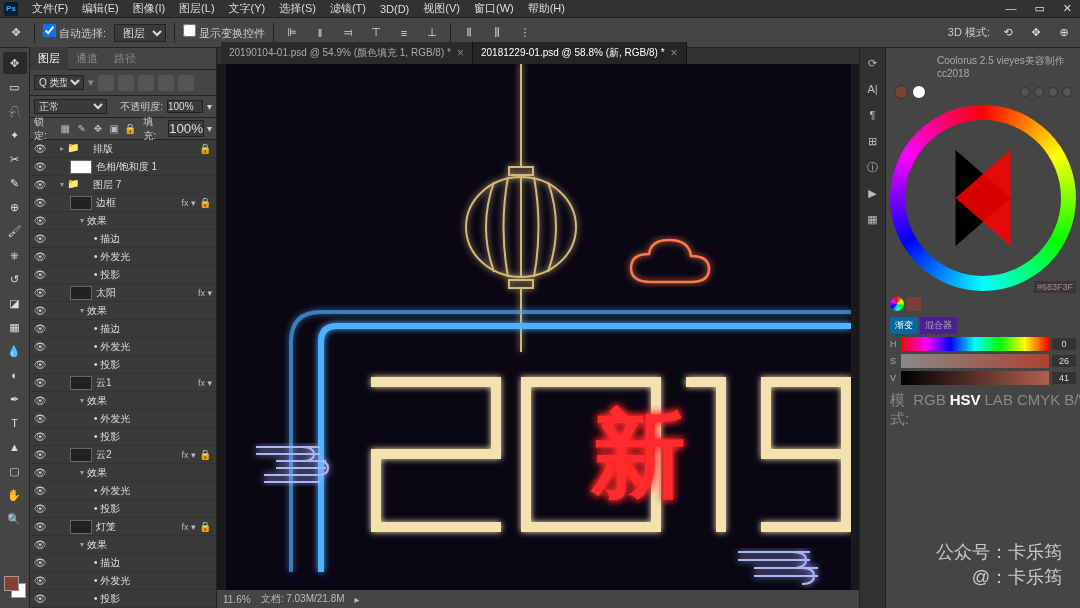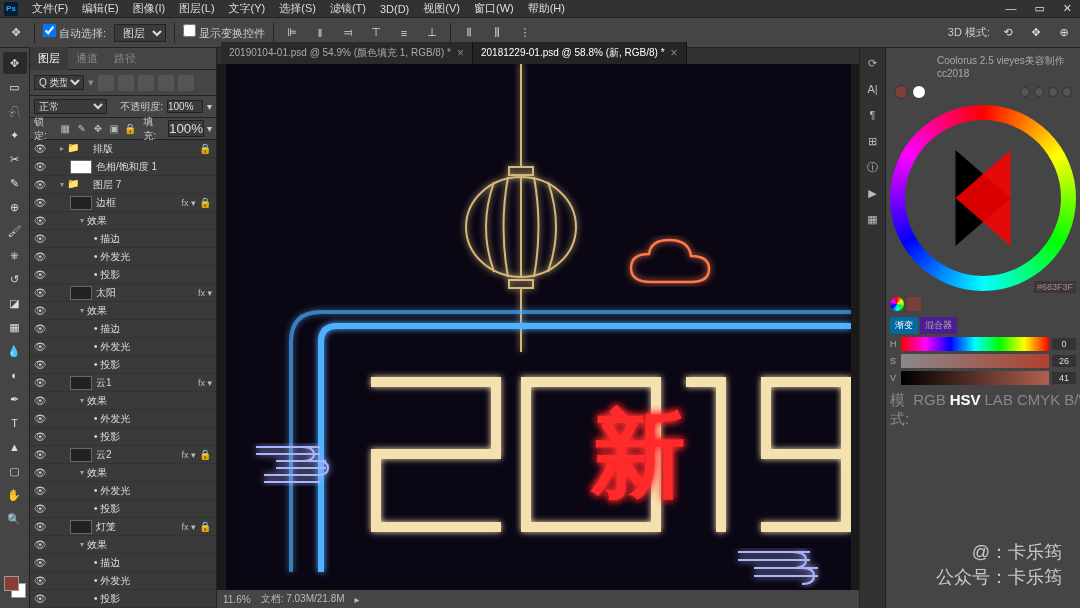--- a/index.html
+++ b/index.html
@@ -446,15 +446,15 @@
       <span class="active">HSV</span>
       <span>LAB</span>
       <span>CMYK</span>
       <span>B/W</span>
     </div>
   </div>
 
 </div>
 
 <div class="watermark">
+  <div>公众号：卡乐筠</div>
   <div>@：卡乐筠</div>
-  <div>公众号：卡乐筠</div>
 </div>
 
 </body></html>

